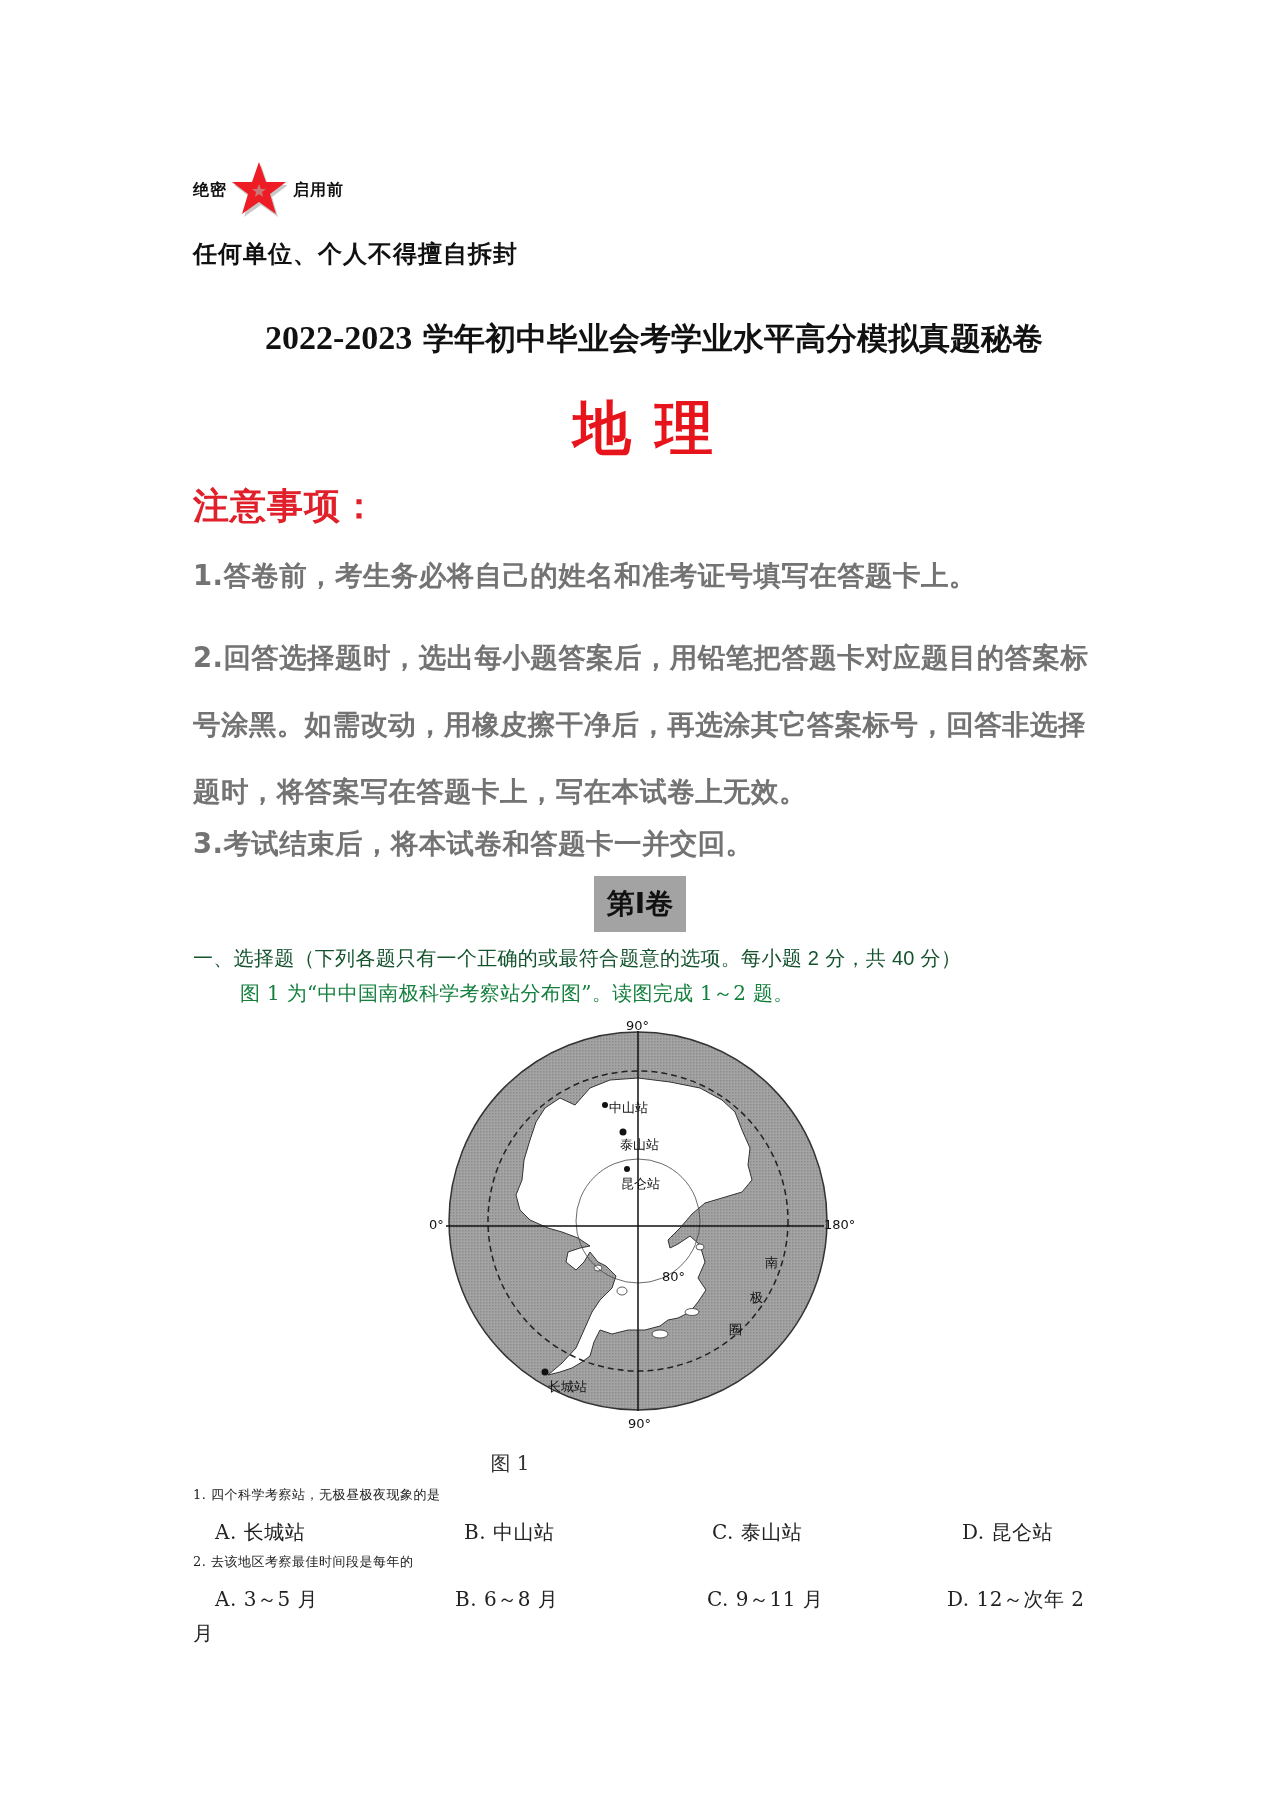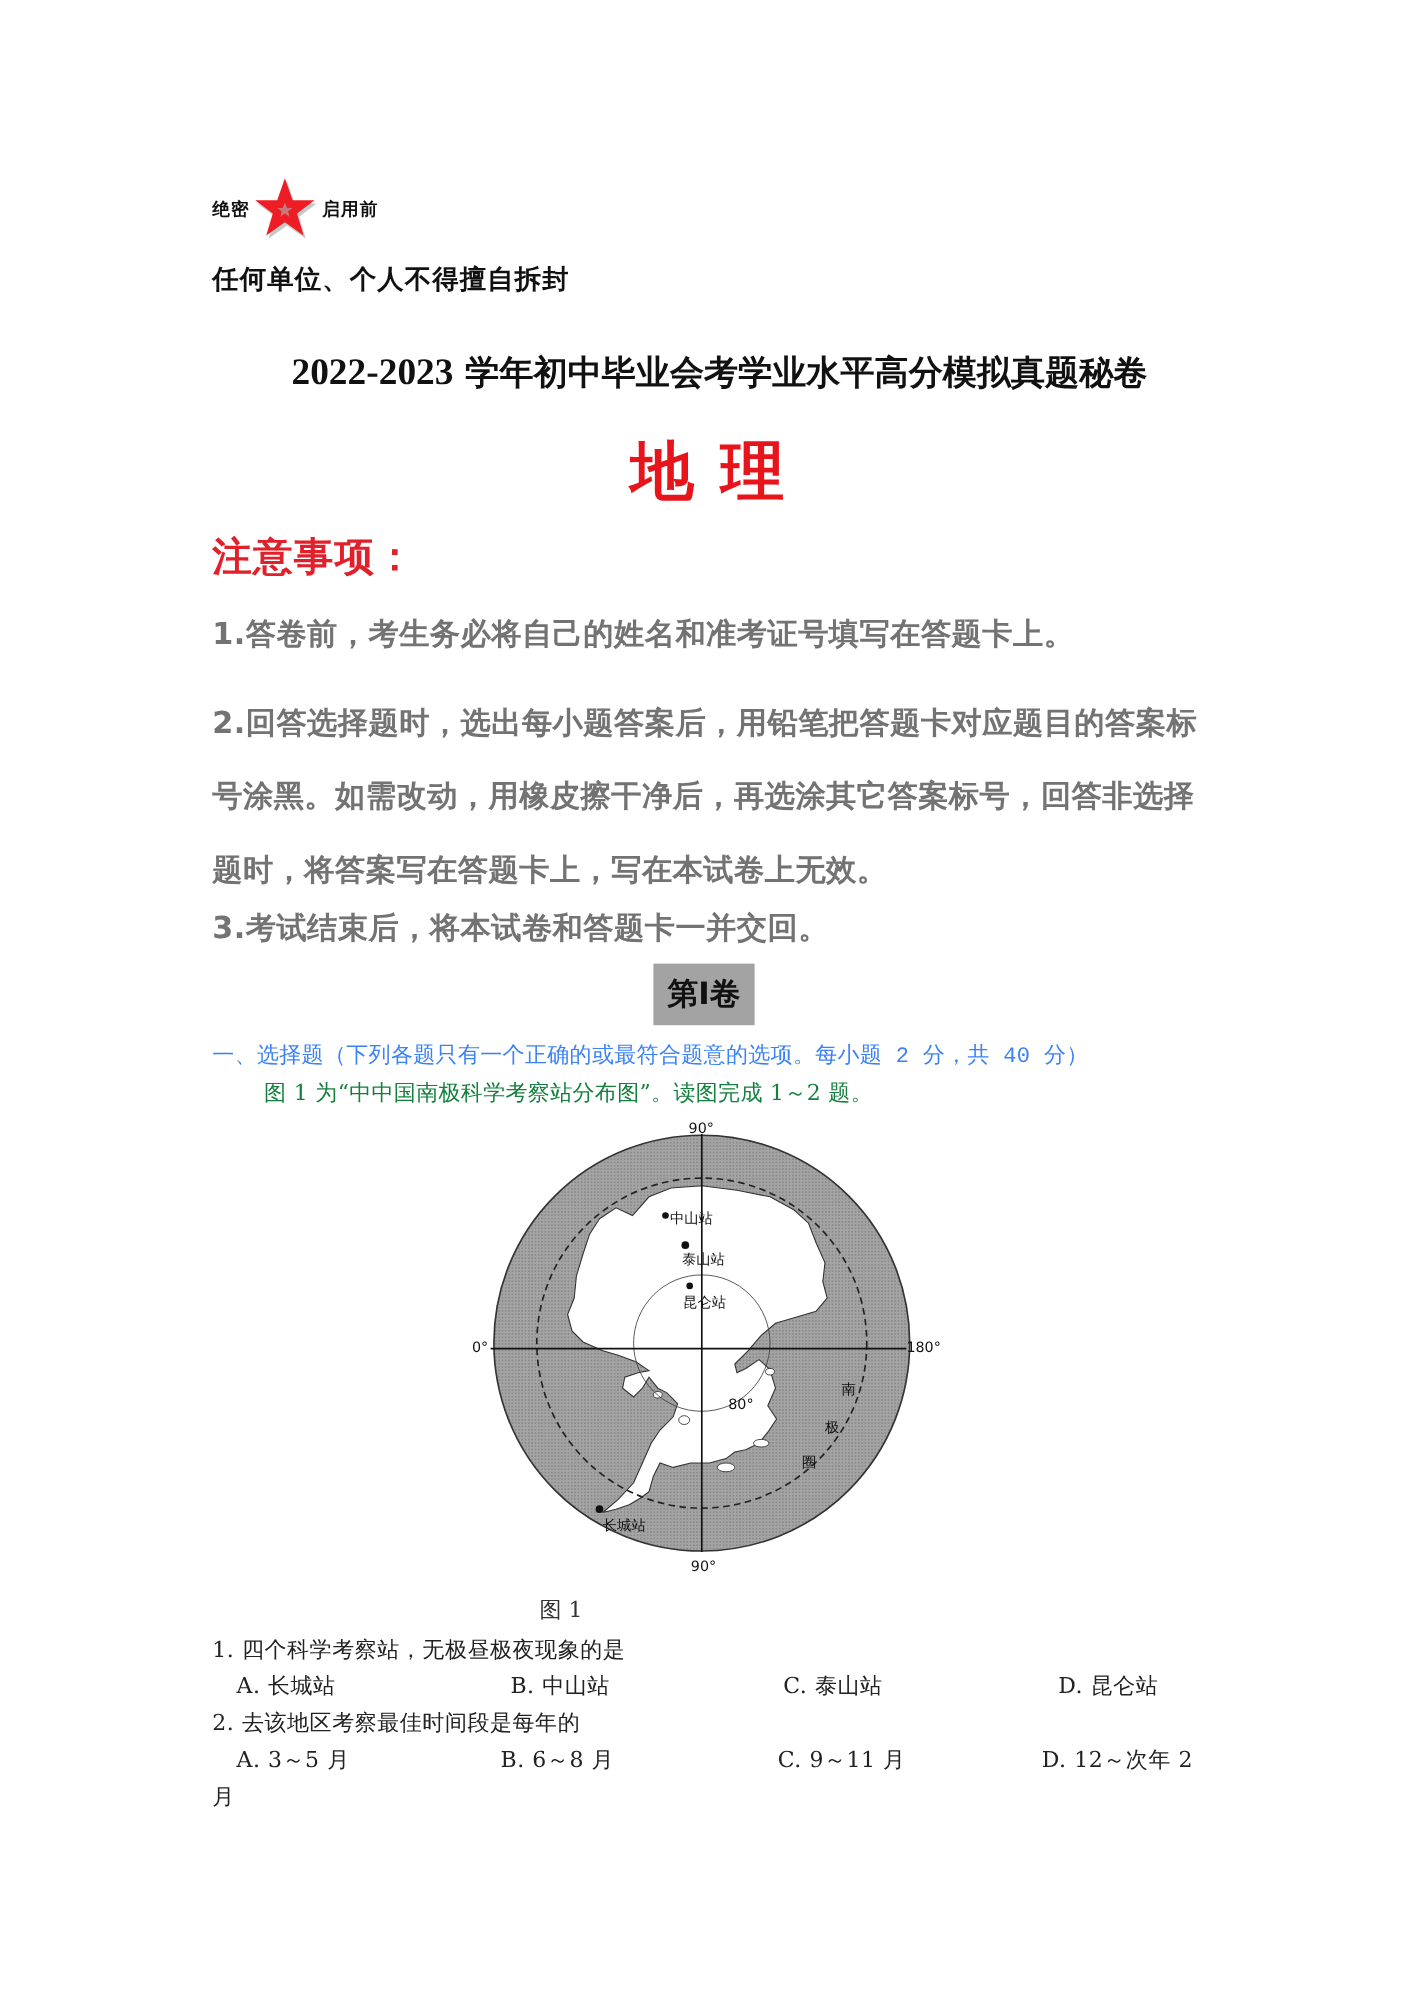--- a/index.html
+++ b/index.html
@@ -17,26 +17,26 @@
     .exam-title { left: 0; width: 1280px; top: 318px; text-align: center; font-weight: bold; font-size: 33px; letter-spacing: 0px; }
     .exam-title .year { font-family: "Liberation Serif", serif; font-size: 34px; margin-left: 28px; }
     .exam-title .rest { font-family: "DejaVu Sans", sans-serif; font-size: 31px; }
     .subject { left: 0; width: 1310px; top: 390px; text-align: center; font-family: "DejaVu Sans", sans-serif; font-weight: bold; font-size: 58px; color: #e8141c; letter-spacing: 24px; }
     .notice-head { left: 193px; top: 482px; font-family: "DejaVu Sans", sans-serif; font-weight: bold; font-size: 36px; color: #e0202a; letter-spacing: 1px; }
     .notice { left: 193px; width: 900px; font-family: "DejaVu Sans", sans-serif; font-weight: bold; font-size: 27.5px; color: #737373; letter-spacing: 0.4px; }
     .n1 { top: 558px; }
     .n2 { top: 624px; line-height: 67px; }
     .n3 { top: 826px; }
     .part-label { left: 594px; top: 876px; height: 56px; width: 92px; background: #a3a3a3; display: flex; align-items: center; justify-content: center; font-family: "DejaVu Sans", sans-serif; font-weight: bold; font-size: 28px; color: #111; }
-    .section-head { left: 193px; top: 945px; font-family: Liberation Mono, monospace; font-size: 20px; color: #3b82f6; letter-spacing: 0.3px; }
+    .section-head { left: 193px; top: 945px; font-family: Liberation Sans, sans-serif; font-size: 20px; color: #14532d; letter-spacing: 0.3px; }
     .intro { left: 240px; top: 980px; font-family: "DejaVu Serif", serif; font-size: 20px; color: #15803d; letter-spacing: 0.3px; }
     .map { left: 420px; top: 1010px; width: 440px; height: 430px; }
     .map-text { font-family: "DejaVu Sans", sans-serif; fill: #111; }
     .fig-caption { left: 0; width: 1020px; top: 1450px; text-align: center; font-family: "DejaVu Serif", serif; font-size: 20px; color: #333; }
-    .question { left: 193px; font-family: "DejaVu Serif", serif; font-size: 20px; color: #222; letter-spacing: 0.5px; }
+    .question { left: 193px; font-family: "DejaVu Serif", serif; font-size: 13px; color: #222; letter-spacing: 0.5px; }
     .q1 { top: 1486px; }
     .q2 { top: 1553px; }
     .opts { left: 215px; width: 900px; font-family: "DejaVu Serif", serif; font-size: 20px; color: #222; letter-spacing: 0.5px; }
     .opts span { position: absolute; top: 0; white-space: nowrap; }
     .o1 { top: 1519px; }
     .o2 { top: 1586px; }
     .wrap-tail { left: 193px; top: 1620px; font-family: "DejaVu Serif", serif; font-size: 20px; color: #222; }
   </style>
 </head>
 <body>

